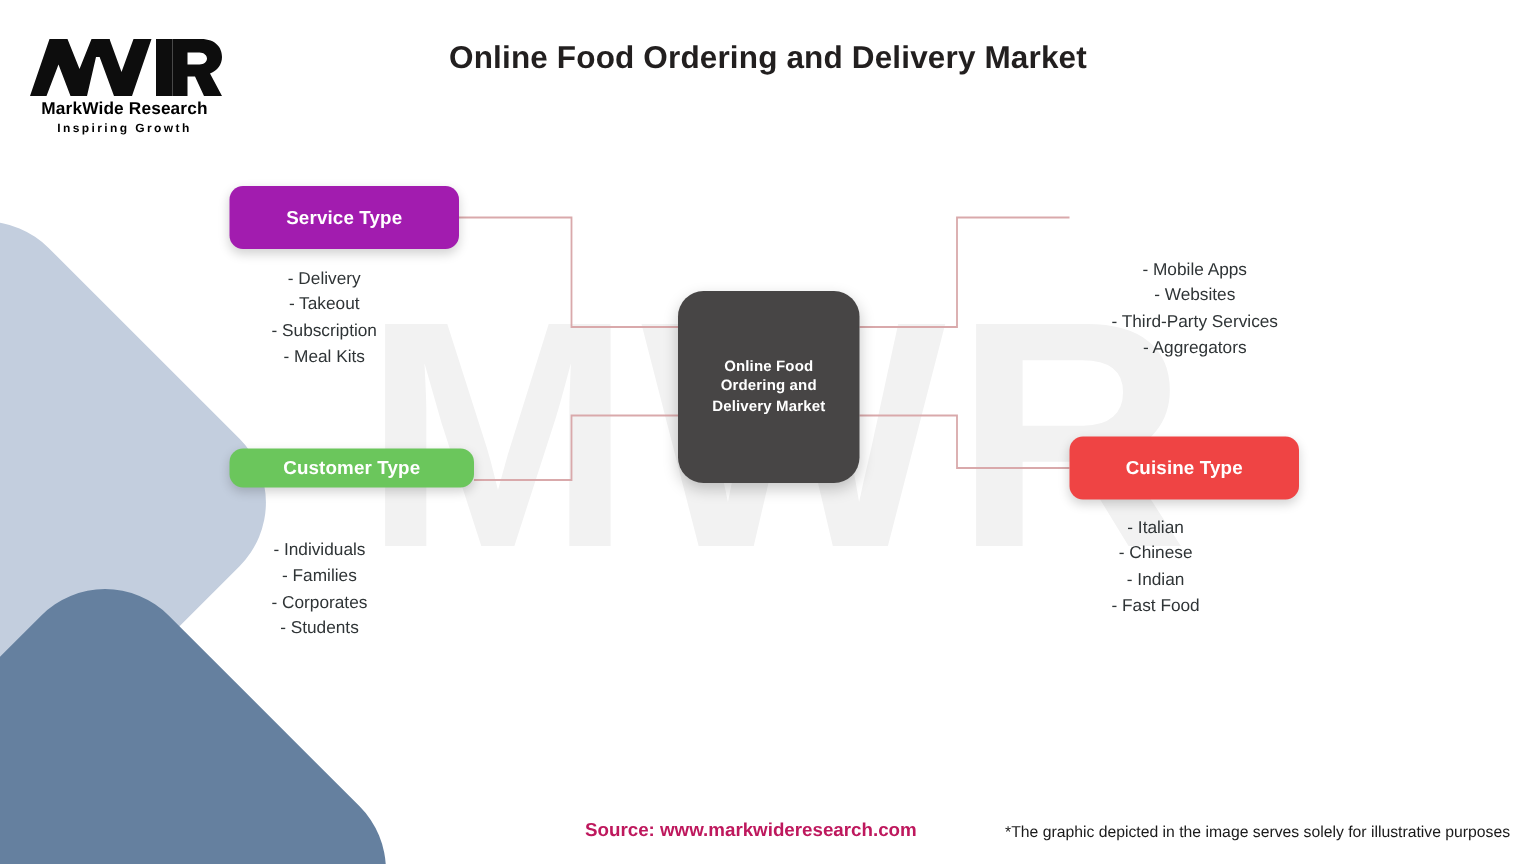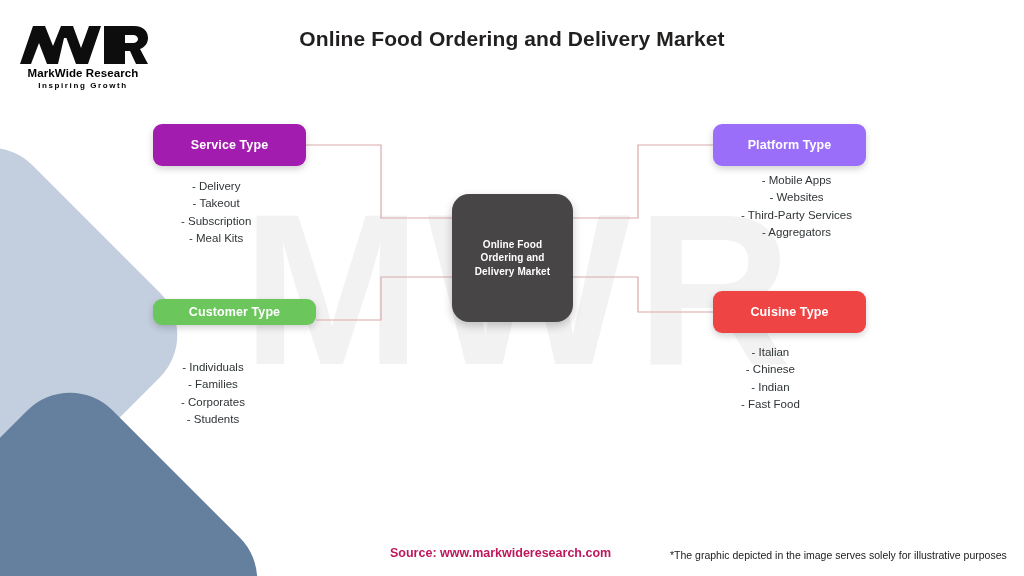--- a/index.html
+++ b/index.html
@@ -220,23 +220,20 @@
 
   <div class="hub">
     <div class="hub-label">Online Food
 Ordering and
 Delivery Market</div>
   </div>
 
   <div class="node node-service">
     <span>Service Type</span>
   </div>
-  <div class="node node-platform">
-    <span>Platform Type</span>
-  </div>
   <div class="node node-customer">
     <span>Customer Type</span>
   </div>
   <div class="node node-cuisine">
     <span>Cuisine Type</span>
   </div>
 
   <div class="bullets bullets-service">
     <div>- Delivery</div>
     <div>- Takeout</div>

